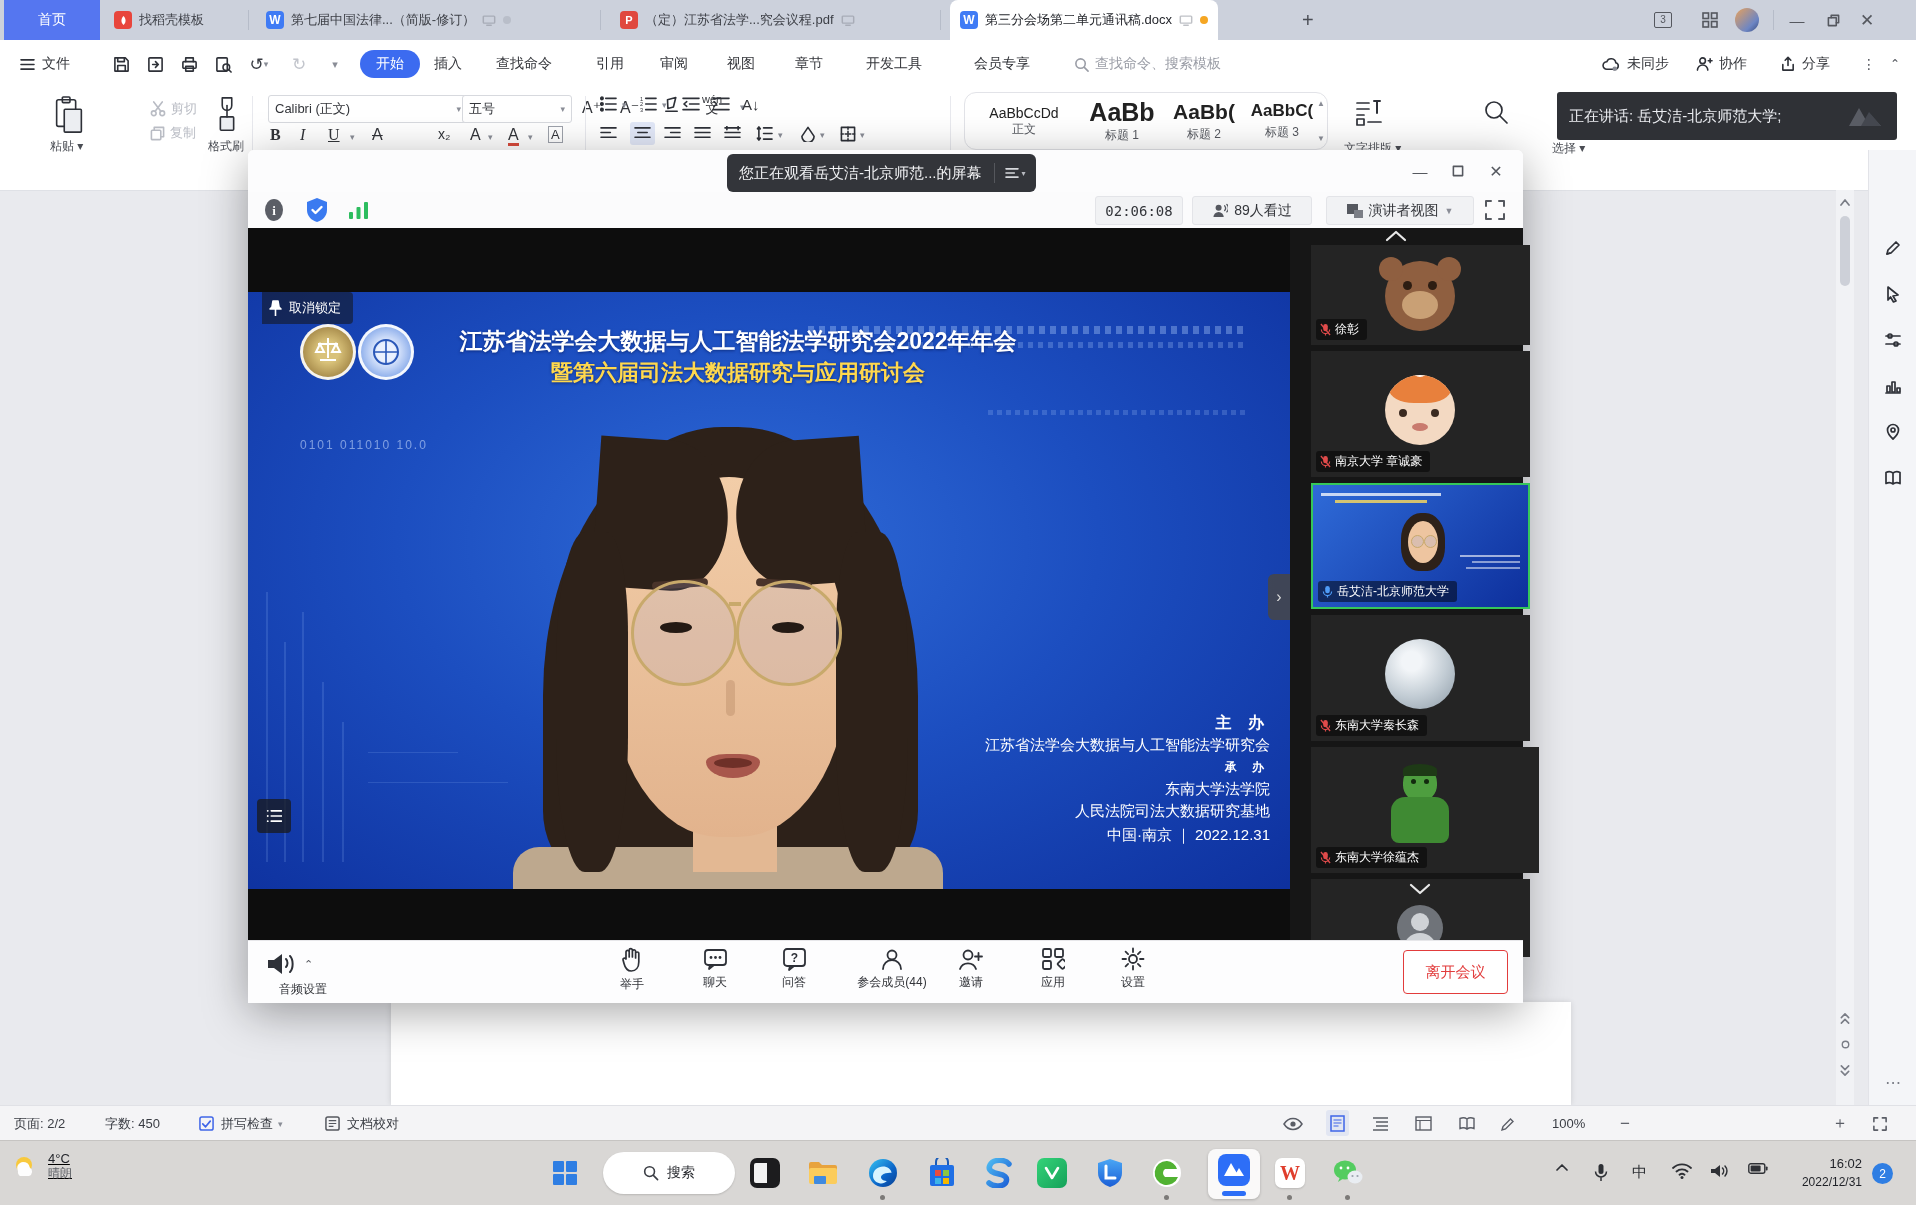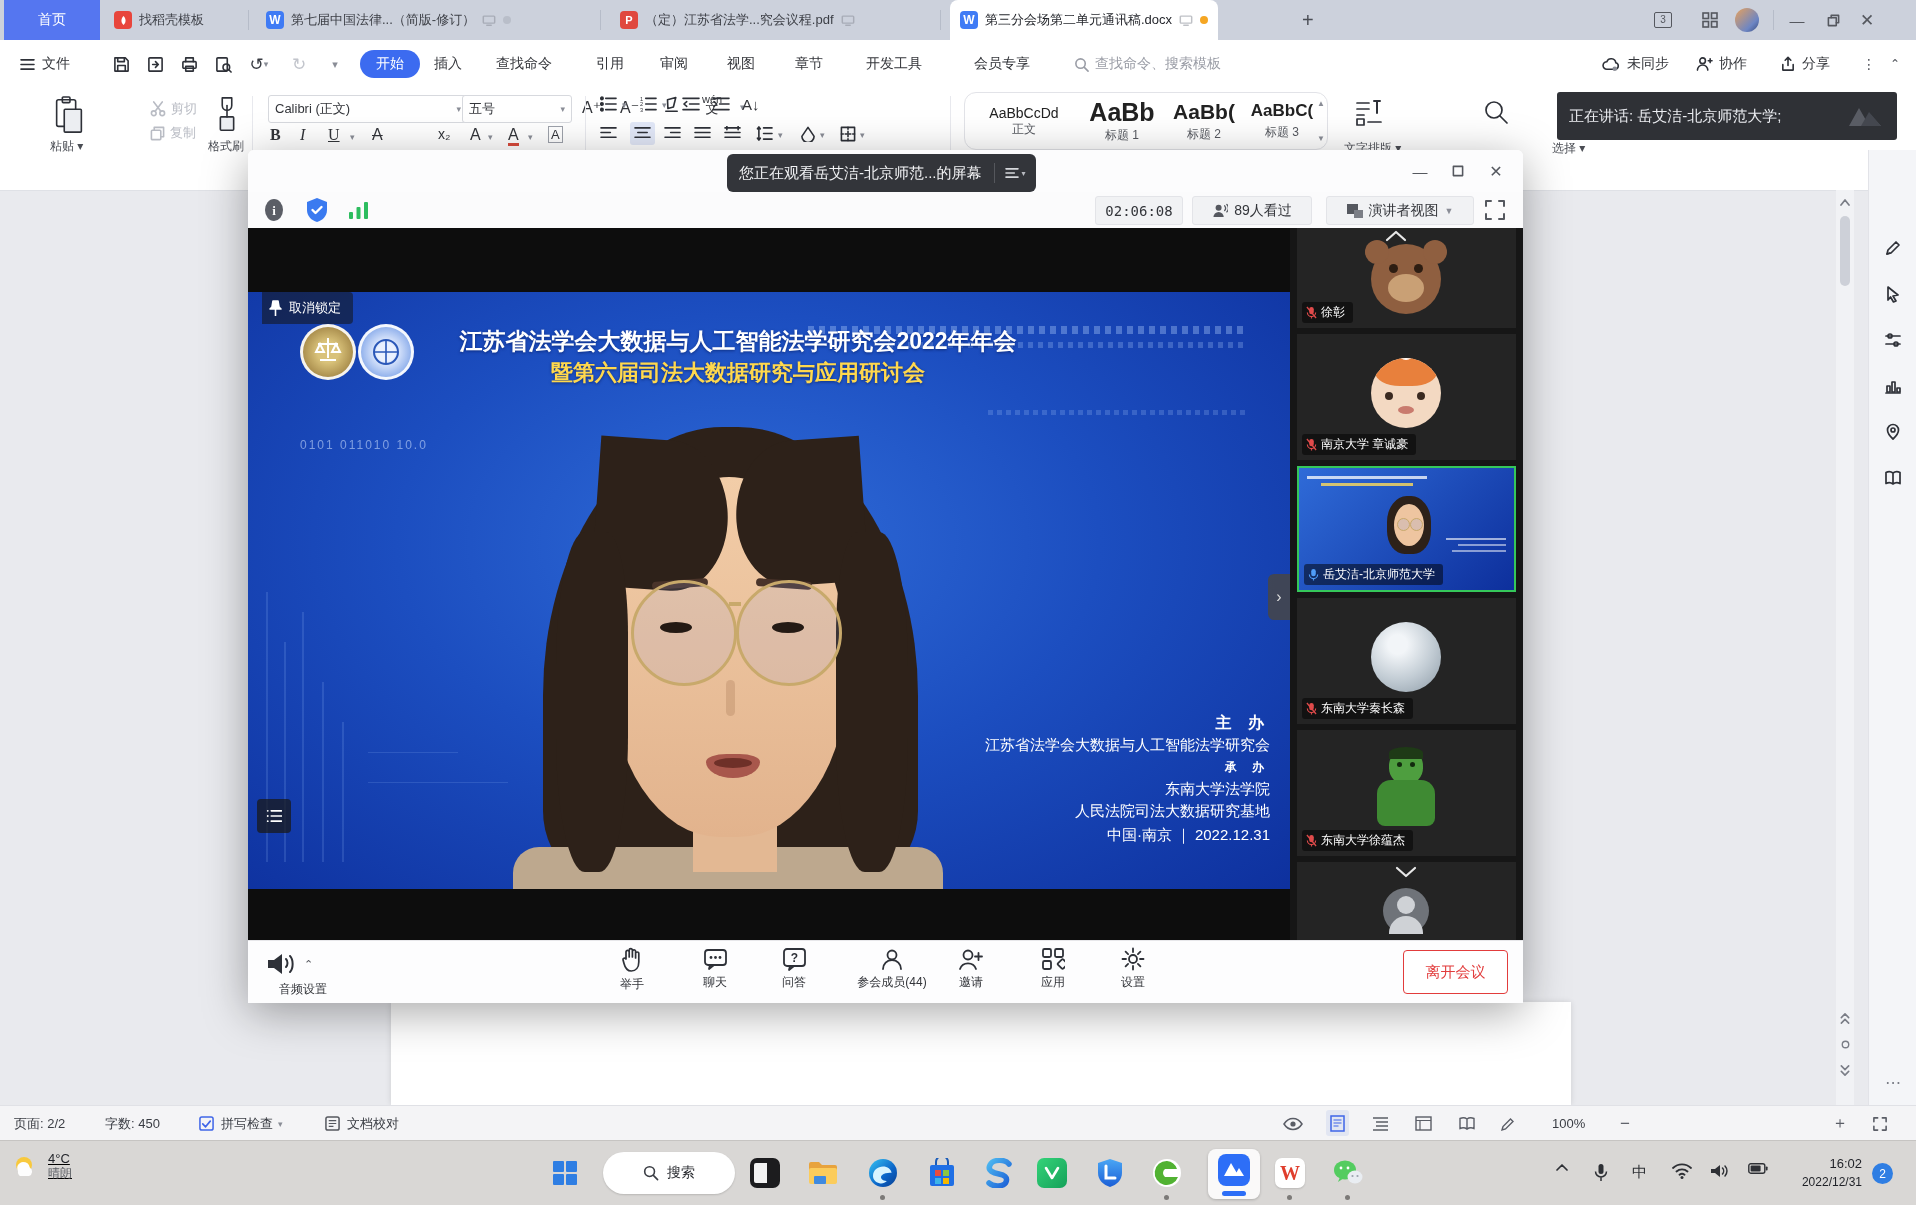--- a/index.html
+++ b/index.html
@@ -53,21 +53,21 @@
   .mbanner{position:absolute;left:479px;top:4px;height:38px;background:#33353a;border-radius:6px;color:#f2f3f5;
     font-size:15px;display:flex;align-items:center;z-index:5;}
   .minfo{position:absolute;left:0;top:42px;width:1275px;height:36px;background:#fbfbfc;border-bottom:1px solid #ececf0;}
   .ibox{position:absolute;top:4px;height:27px;background:#f1f2f4;border:1px solid #e3e4e8;border-radius:3px;
     display:flex;align-items:center;justify-content:center;font-size:14px;color:#33353a;gap:6px;}
   .mvideo{position:absolute;left:0;top:78px;width:1275px;height:712px;background:#101010;}
   .mmain{position:absolute;left:0;top:0;width:1042px;height:712px;background:#0d0d0d;overflow:hidden;}
   .slide{position:absolute;left:0;top:64px;width:1042px;height:597px;overflow:hidden;
     background:radial-gradient(ellipse 75% 85% at 48% 42%, #2f6bd8 0%, #1c4ec0 45%, #0d2f9c 100%);}
   .msidebar{position:absolute;left:1042px;top:0;width:233px;height:712px;background:#161616;}
-  .tile{position:absolute;left:7px;width:219px;background:#242424;overflow:hidden;}
+  .tile{position:absolute;left:21px;width:219px;background:#242424;overflow:hidden;margin-top:17px;}
   .tlabel{position:absolute;left:5px;bottom:5px;background:rgba(0,0,0,.5);border-radius:3px;color:#fff;
     font-size:12px;display:flex;align-items:center;gap:4px;padding:2px 8px 2px 4px;white-space:nowrap;}
   .mtoolbar{position:absolute;left:0;top:790px;width:1275px;height:62px;background:#fdfdfe;border-top:1px solid #e7e7ea;}
   .mtool{position:absolute;top:6px;width:70px;display:flex;flex-direction:column;align-items:center;gap:3px;
     font-size:12px;color:#33353a;}
   .leavebtn{position:absolute;left:1155px;top:9px;width:103px;height:42px;border:1px solid #e23c3c;border-radius:4px;
     color:#e23c3c;font-size:15px;background:#fff;display:flex;align-items:center;justify-content:center;}
 
   
   .emblem{position:absolute;top:32px;width:50px;height:50px;border-radius:50%;}
@@ -780,21 +780,21 @@
           <div class="abs" style="right:8px;top:82px;width:54px;height:2px;background:rgba(255,255,255,.5);"></div>
           <div class="tlabel">
             <svg width="11" height="13" viewBox="0 0 12 14">
                 <rect x="3.5" y="1" width="5" height="8" rx="2.5" fill="#4f9cf7"></rect>
                 <path d="M1.5 7a4.5 4.5 0 0 0 9 0M6 11v2.5" stroke="#4f9cf7" stroke-width="1.3" fill="none"></path>
               </svg>
             <span>岳艾洁-北京师范大学</span>
           </div>
         </div>
 
-        <div class="tile" style="top:502px;height:126px;">
+        <div class="tile" style="top:502px;height:126px;padding-left:9px;">
           <div class="abs" style="left:80px;top:20px;width:58px;height:76px;">
             <div class="abs" style="left:12px;top:0;width:34px;height:34px;border-radius:46%;background:#4e9e3f;"></div>
             <div class="abs" style="left:12px;top:-3px;width:34px;height:12px;border-radius:50% 50% 0 0;background:#1e3a16;"></div>
             <div class="abs" style="left:0;top:30px;width:58px;height:46px;border-radius:14px 14px 8px 8px;background:#3f8a33;"></div>
             <div class="abs" style="left:20px;top:12px;width:5px;height:5px;border-radius:50%;background:#122a0e;"></div>
             <div class="abs" style="left:33px;top:12px;width:5px;height:5px;border-radius:50%;background:#122a0e;"></div>
           </div>
           <div class="tlabel">
             <svg width="11" height="13" viewBox="0 0 12 14">
                 <rect x="3.5" y="1" width="5" height="8" rx="2.5" fill="#e04b4b"></rect>

